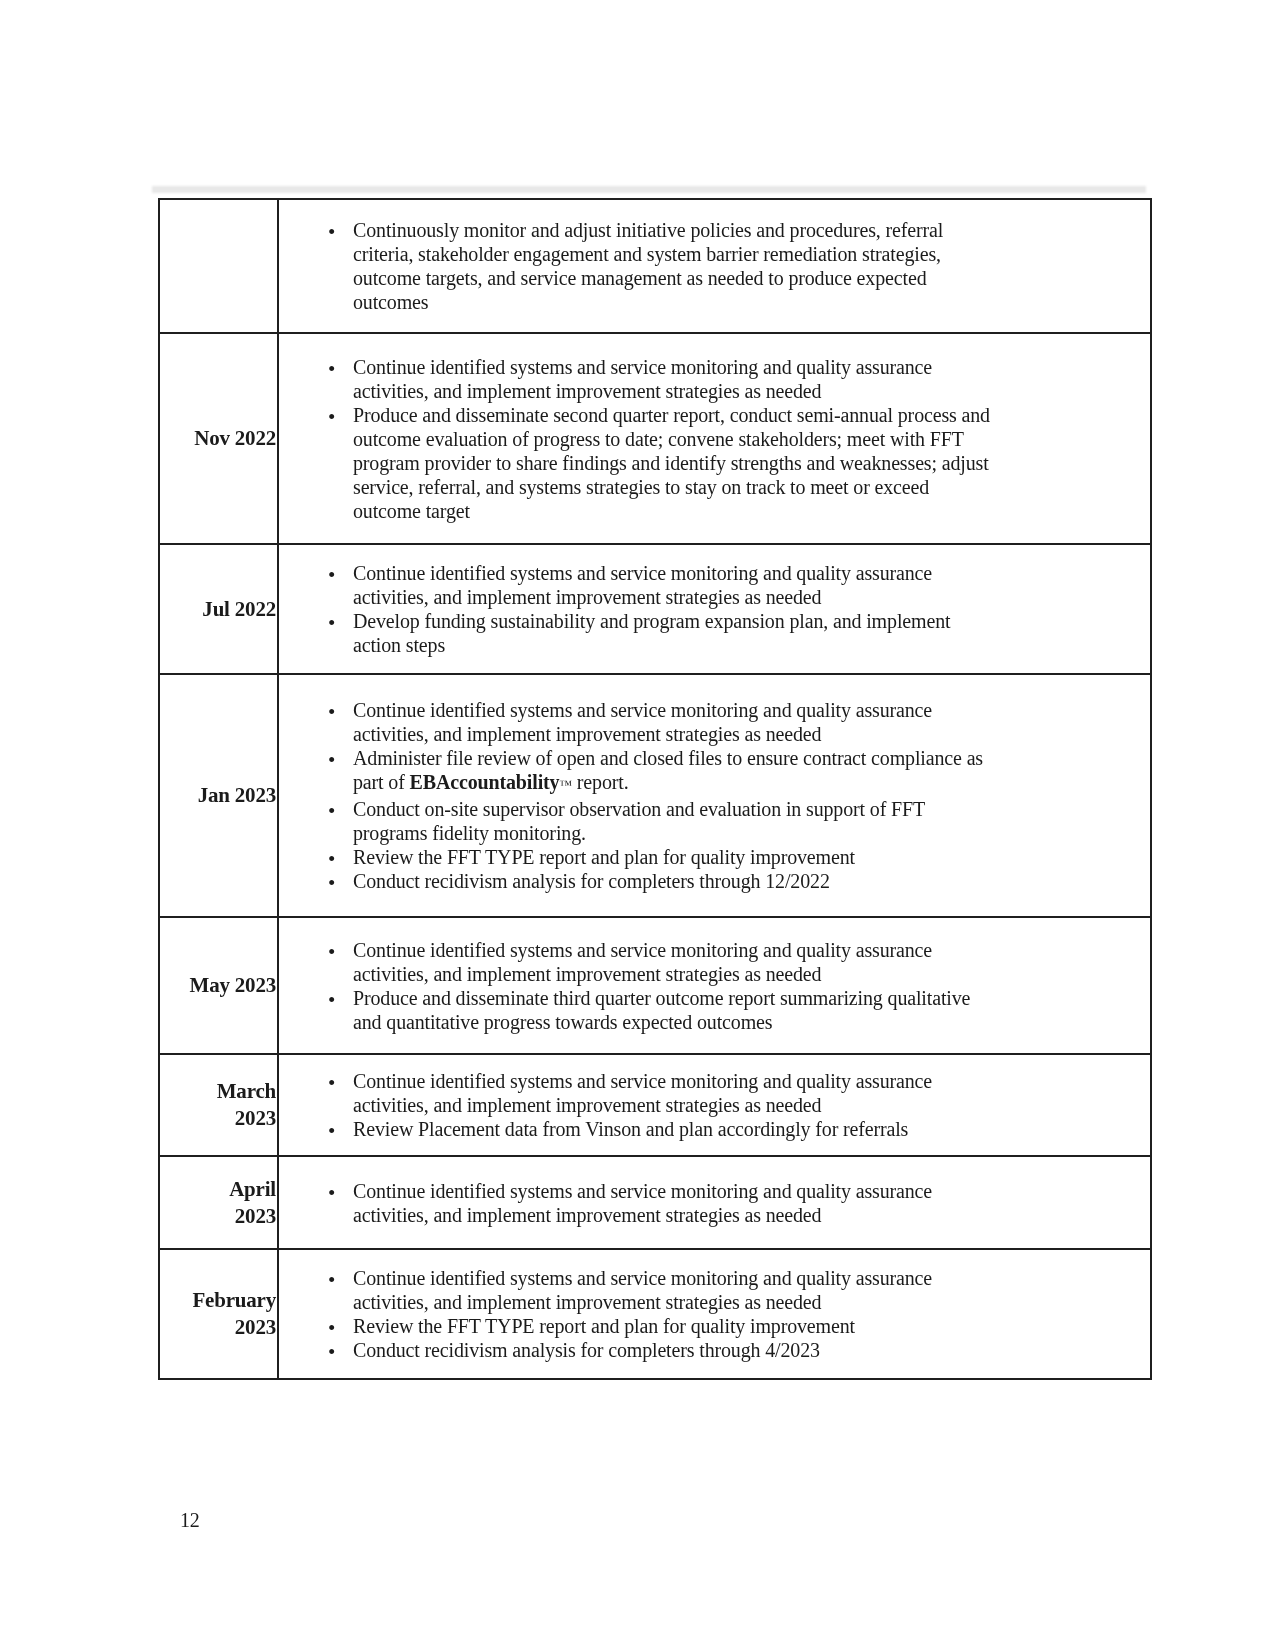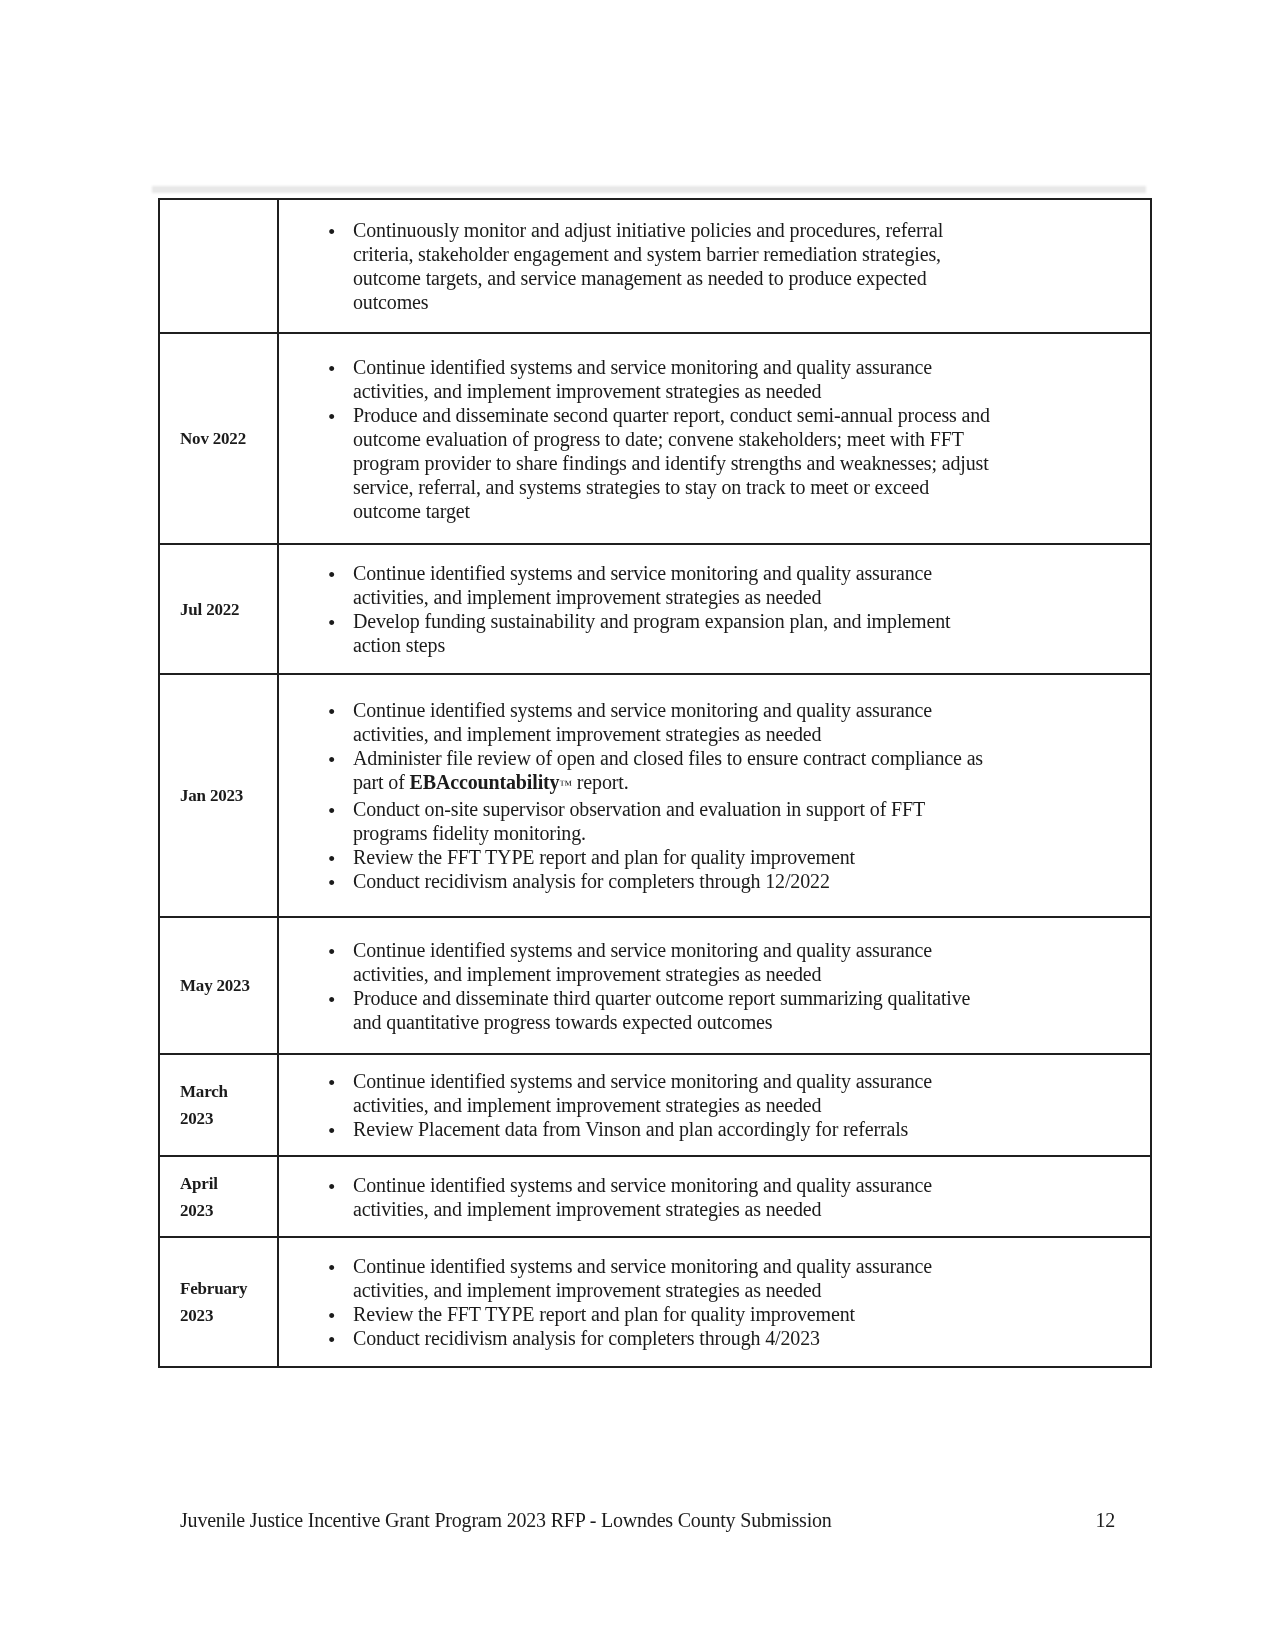--- a/index.html
+++ b/index.html
@@ -28,23 +28,23 @@
     top: 198px;
     width: 994px;
     border-collapse: collapse;
     table-layout: fixed;
   }
   .schedule-table td {
     border: 2px solid #1f1f1f;
     vertical-align: middle;
   }
   .date-cell {
-    text-align: left;
+    text-align: right;
     font-weight: bold;
-    font-size: 17px;
+    font-size: 21px;
     line-height: 27px;
     white-space: pre-line;
     letter-spacing: -0.2px;
     padding-left: 20px;
   }
   .content-cell {
     padding: 8px 28px 8px 74px;
   }
   ul.bullets { margin: 0; padding: 0; list-style: none; }
   li.bullet-item { position: relative; }
@@ -64,21 +64,21 @@
   }
   .txt b { font-weight: bold; }
   .tm { font-size: 13px; }
   
   tr.r0 { height: 134px; }
   tr.r1 { height: 211px; }
   tr.r2 { height: 130px; }
   tr.r3 { height: 243px; }
   tr.r4 { height: 137px; }
   tr.r5 { height: 102px; }
-  tr.r6 { height: 81px; }
+  tr.r6 { height: 93px; }
   tr.r7 { height: 130px; }
   .footer {
     position: absolute;
     left: 180px;
     top: 1509px;
     width: 935px;
     display: flex;
     justify-content: space-between;
     align-items: baseline;
     font-size: 20px;
@@ -253,17 +253,16 @@
               <span class="txt">Conduct recidivism analysis for completers through 4/2023</span>
             </li>
           </ul>
         </td>
       </tr>
 
     </tbody>
   </table>
 
   <div class="footer">
-    <span>Juvenile Justice Incentive Grant Program 2023 RFP - Lowndes County Submission</span>
     <span>12</span>
   </div>
 
 </div>
 
 </body></html>

